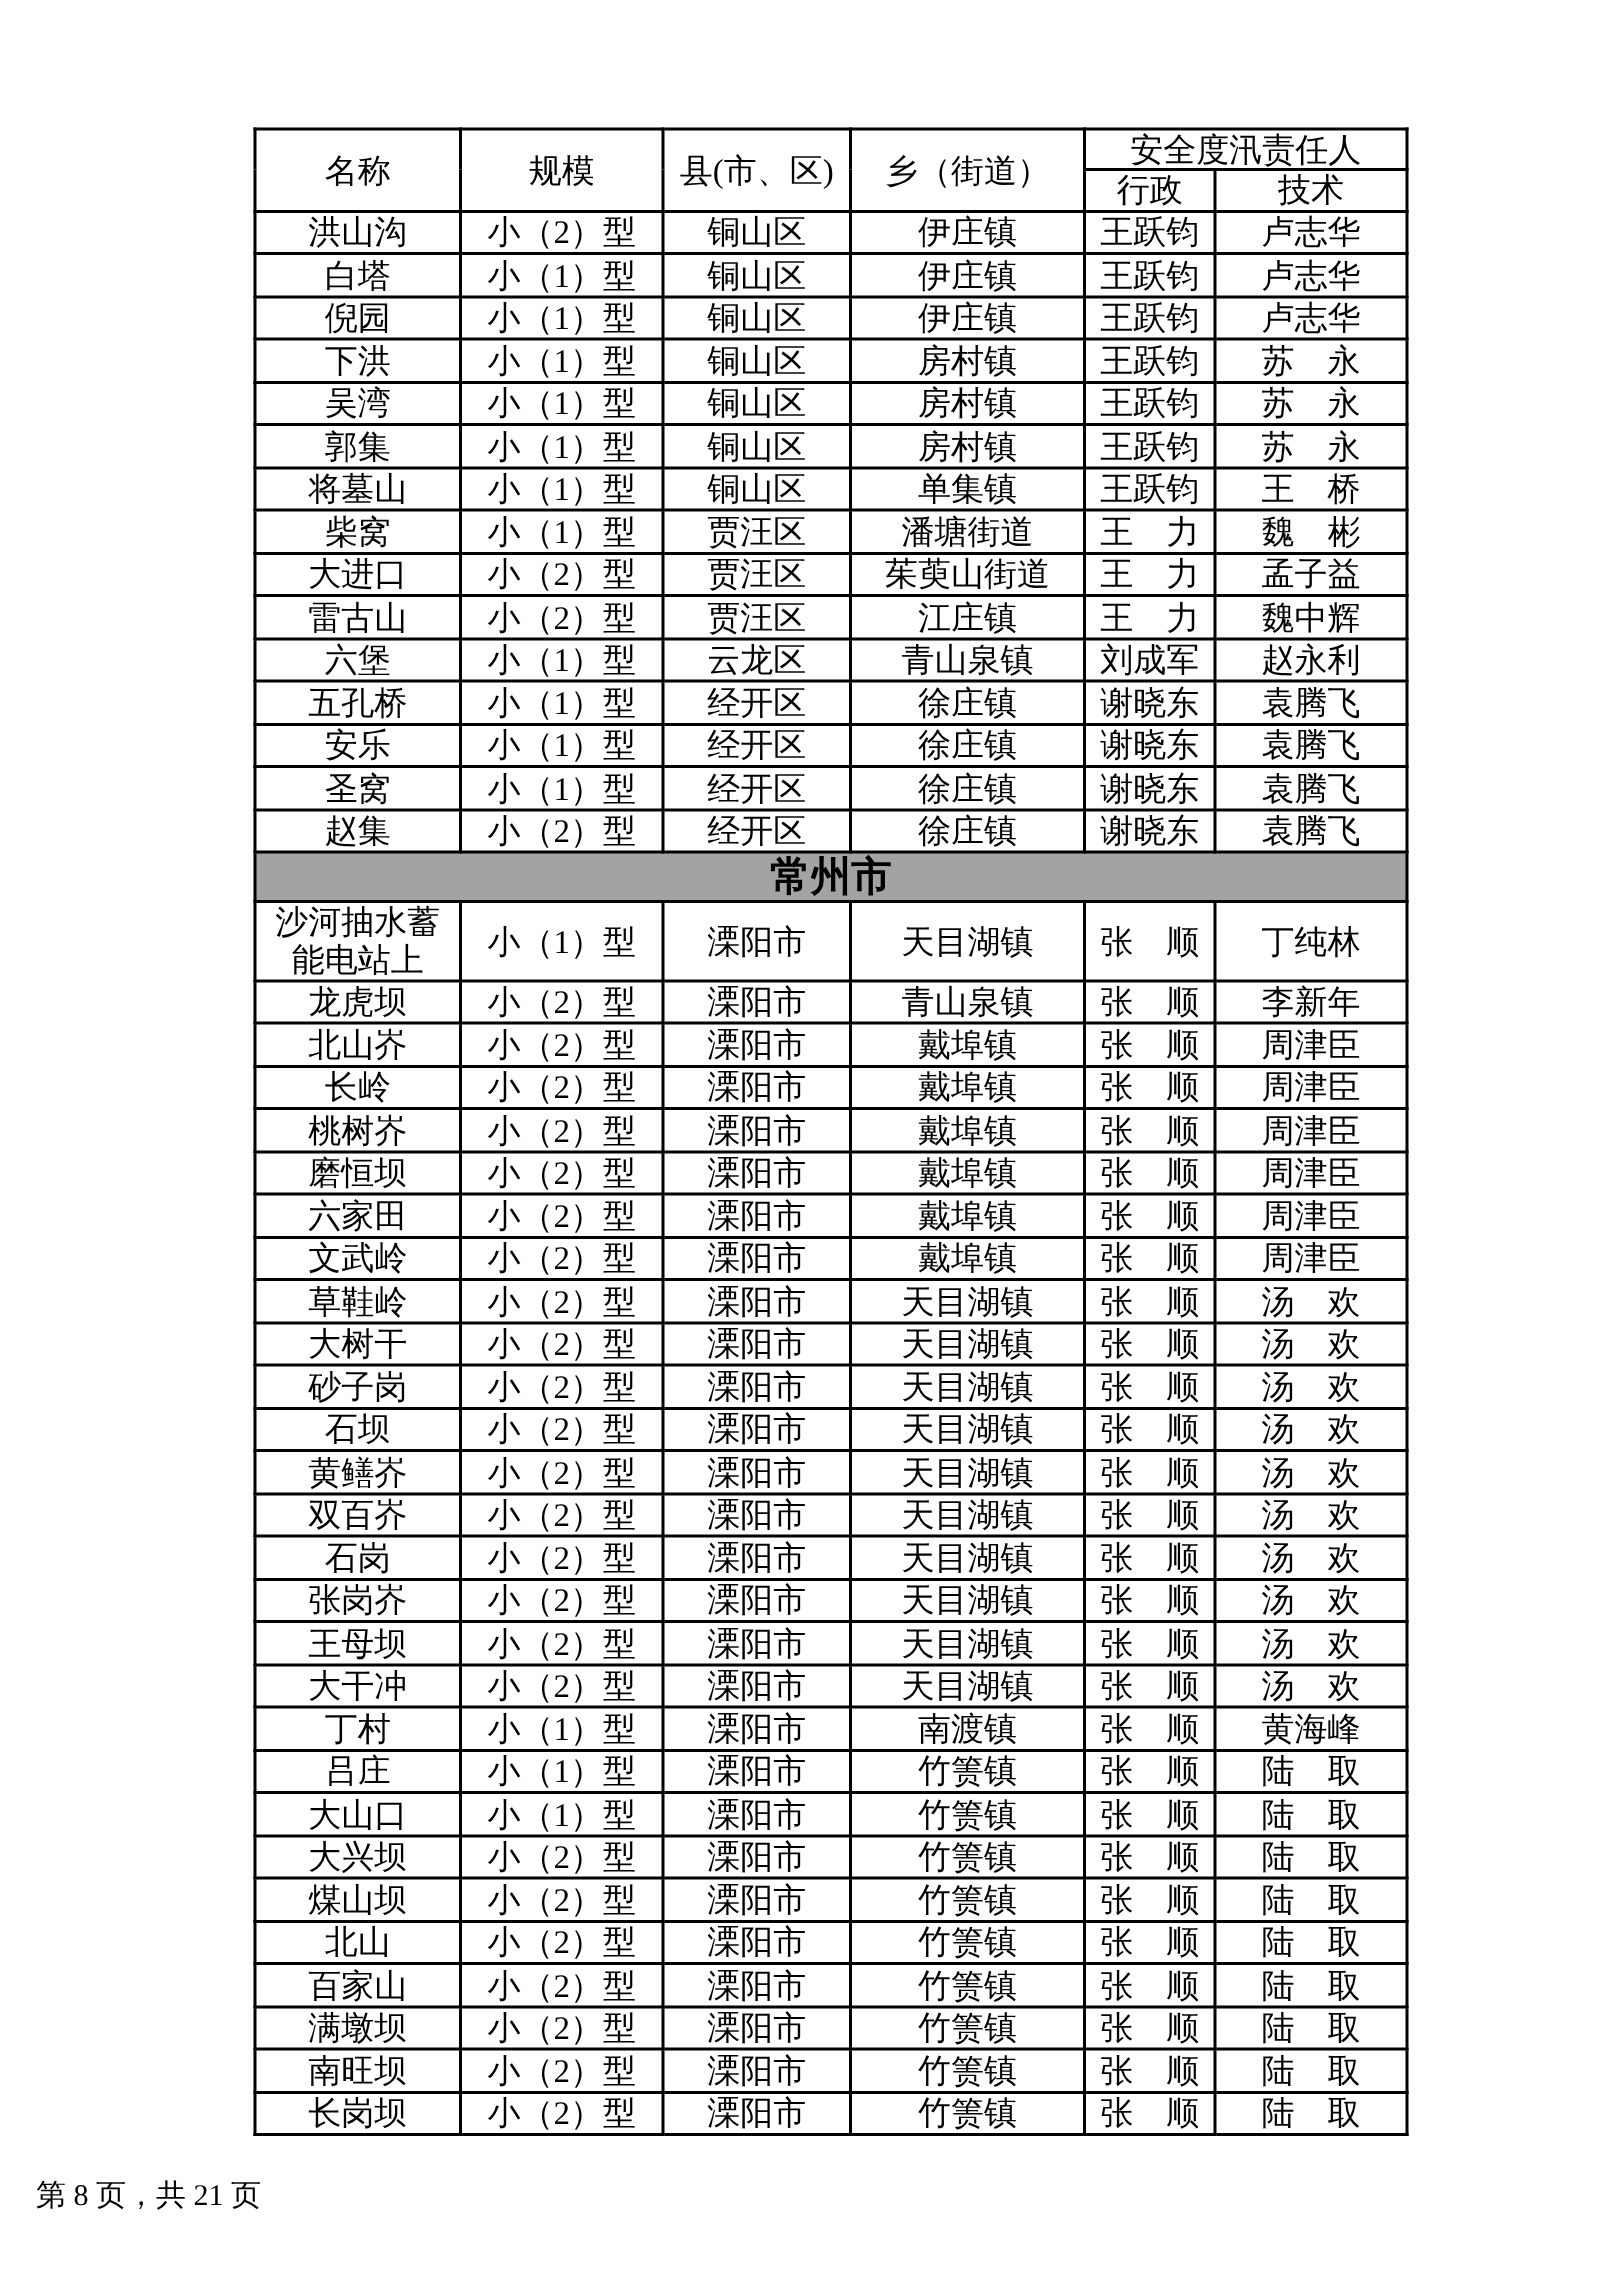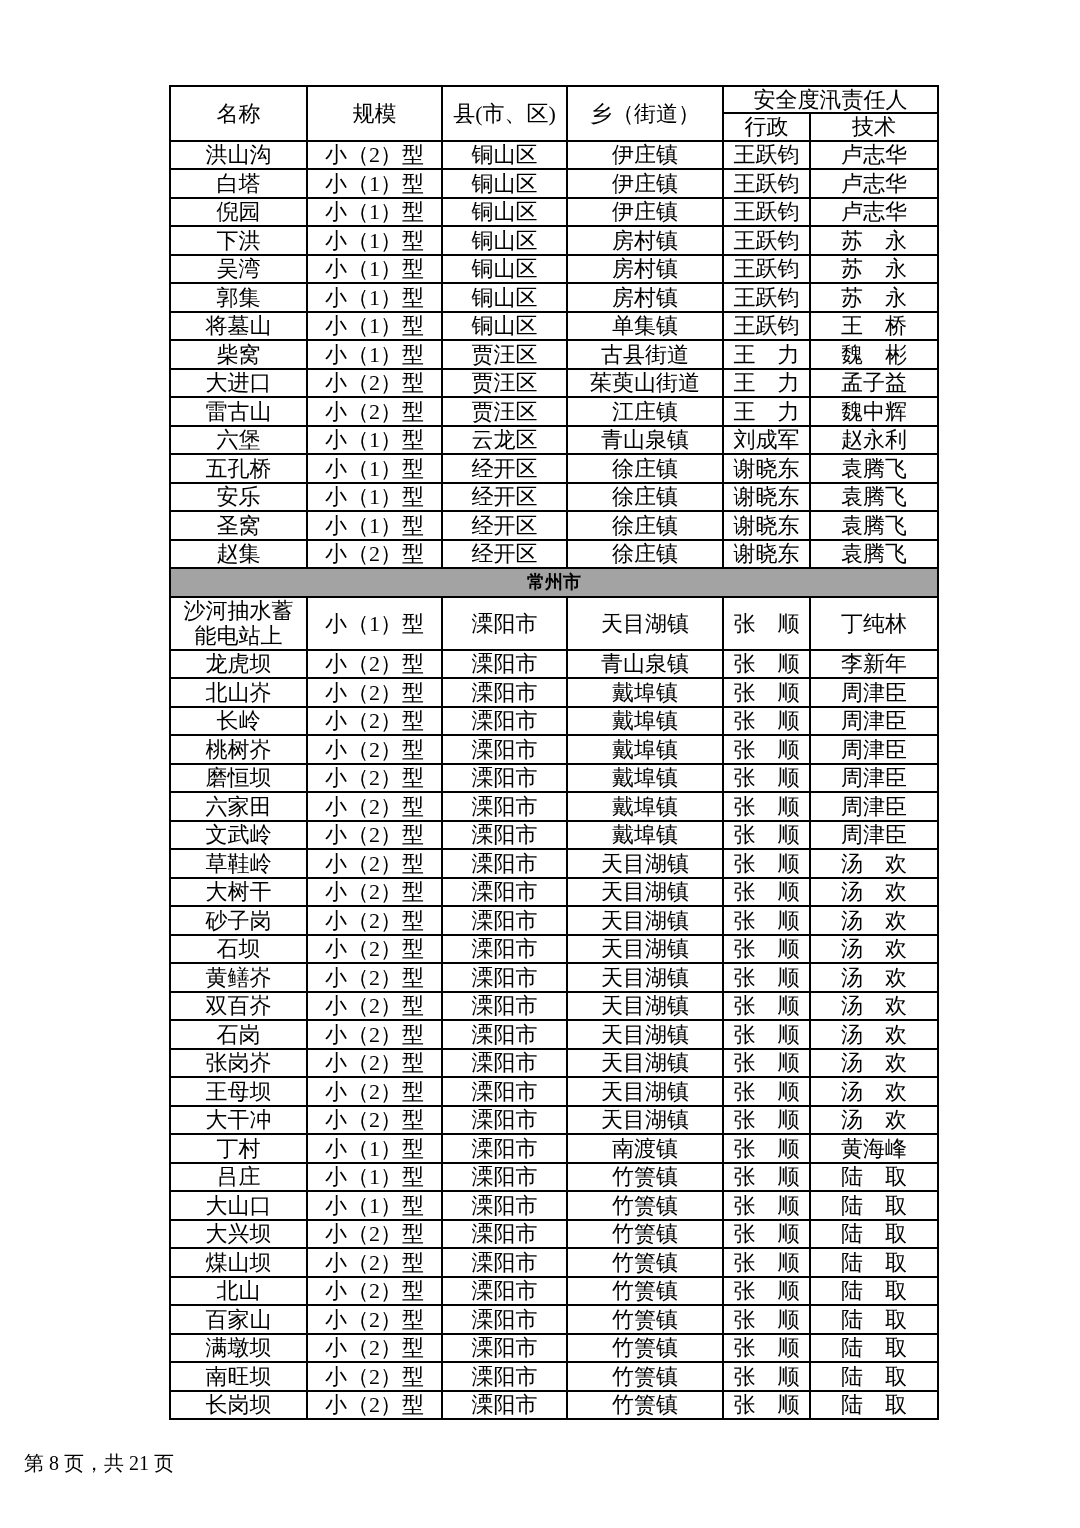--- a/index.html
+++ b/index.html
@@ -35,21 +35,21 @@
     font-weight: normal;
     line-height: 1.15;
     word-break: break-all;
   }
   .reservoir-table thead tr.hdr-top  { height: 26px; }
   .reservoir-table thead tr.hdr-sub  { height: 27px; }
   .reservoir-table tbody tr          { height: 28.5px; font-family: Liberation Serif, serif; }
   .reservoir-table tbody tr.section-row { height: 29px; }
   .reservoir-table tbody tr.section-row td {
     font-weight: bold;
-    font-size: 18px;
+    font-size: 27px;
   }
   .footer {
     position: absolute;
     left: 0;
     top: 1450px;
     width: 100%;
     text-align: left;
     font-size: 20px;
     margin-left: 24px;
   }
@@ -135,21 +135,21 @@
           <td>小（1）型</td>
           <td>铜山区</td>
           <td>单集镇</td>
           <td>王跃钧</td>
           <td>王　桥</td>
         </tr>
         <tr>
           <td>柴窝</td>
           <td>小（1）型</td>
           <td>贾汪区</td>
-          <td>古县街道</td>
+          <td>潘塘街道</td>
           <td>王　力</td>
           <td>魏　彬</td>
         </tr>
         <tr>
           <td>大进口</td>
           <td>小（2）型</td>
           <td>贾汪区</td>
           <td>茱萸山街道</td>
           <td>王　力</td>
           <td>孟子益</td>

